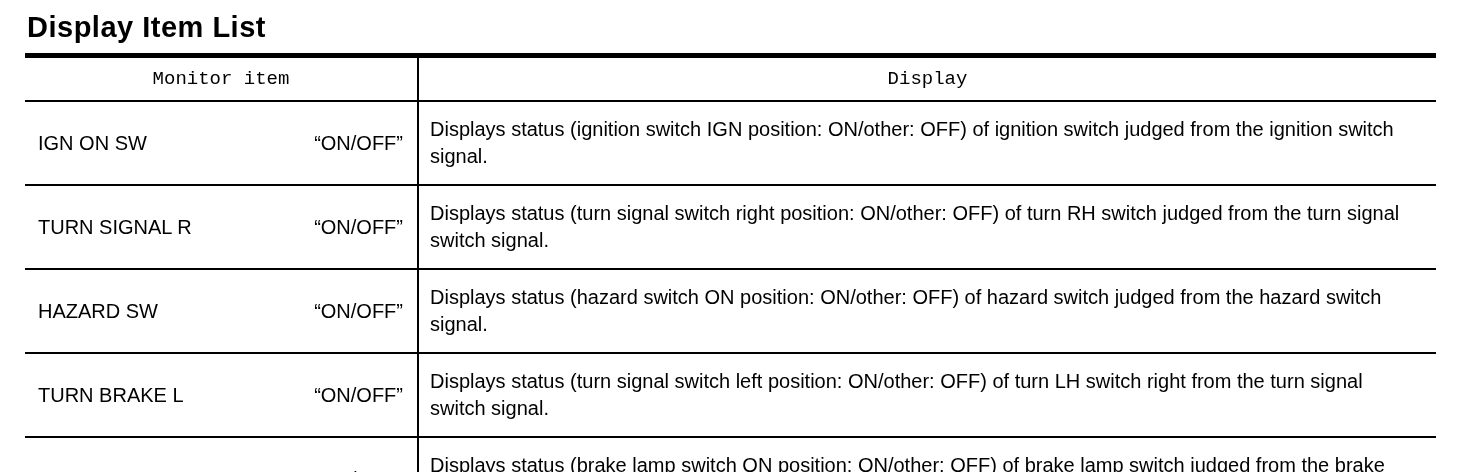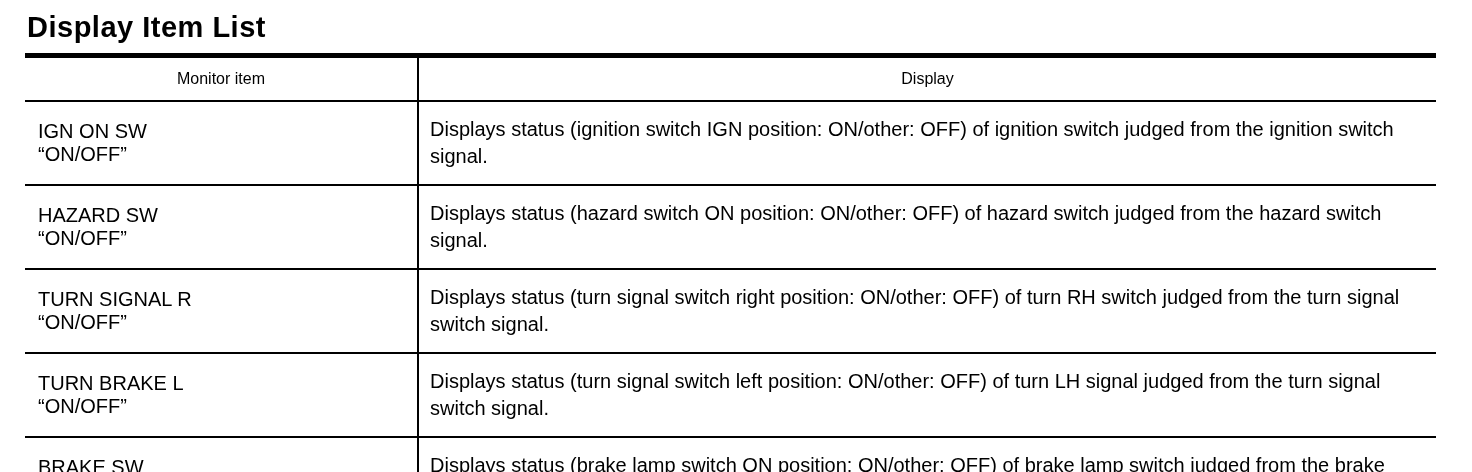--- a/index.html
+++ b/index.html
@@ -28,45 +28,45 @@
     table-layout: fixed;
     margin: 9px 0 0 25px;
     width: 1411px;
     border-top: 5px solid #000000;
     border-bottom: 5px solid #000000;
   }
   col.col-monitor { width: 393px; }
   col.col-contents { width: 1018px; }
   thead th {
     font-weight: normal;
-    font-size: 16px;
+    font-size: 19px;
     text-align: center;
     vertical-align: middle;
     height: 42px;
     padding: 0;
     border-bottom: 2px solid #000000;
+    font-family: Liberation Mono, monospace;
   }
   thead th.monitor-header { border-right: 2px solid #000000; }
   tbody td {
     font-size: 20px;
     vertical-align: middle;
     border-bottom: 2px solid #000000;
     height: 70px;
     padding: 0;
   }
   tbody tr:last-child td { border-bottom: none; }
   td.monitor-cell {
     border-right: 2px solid #000000;
   }
   .monitor-inner {
     display: flex;
     justify-content: space-between;
-    align-items: flex-start;
+    align-items: center;
     padding: 0 14px 0 13px;
-    flex-direction: column;
   }
   .item-name, .item-value { white-space: nowrap; }
   td.contents-cell {
     padding: 6px 18px 6px 11px;
     line-height: 27px;
     text-align: left;
   }
 </style>
 </head>
 <body>
@@ -91,45 +91,45 @@
         <span class="item-name">IGN ON SW</span>
         <span class="item-value">“ON/OFF”</span>
       </div>
     </td>
     <td class="contents-cell">Displays status (ignition switch IGN position: ON/other: OFF) of ignition switch judged from the ignition switch signal.</td>
   </tr>
 
   <tr>
     <td class="monitor-cell">
       <div class="monitor-inner">
+        <span class="item-name">TURN SIGNAL R</span>
+        <span class="item-value">“ON/OFF”</span>
+      </div>
+    </td>
+    <td class="contents-cell">Displays status (turn signal switch right position: ON/other: OFF) of turn RH switch judged from the turn signal switch signal.</td>
+  </tr>
+
+  <tr>
+    <td class="monitor-cell">
+      <div class="monitor-inner">
         <span class="item-name">HAZARD SW</span>
         <span class="item-value">“ON/OFF”</span>
       </div>
     </td>
     <td class="contents-cell">Displays status (hazard switch ON position: ON/other: OFF) of hazard switch judged from the hazard switch signal.</td>
   </tr>
 
   <tr>
     <td class="monitor-cell">
       <div class="monitor-inner">
-        <span class="item-name">TURN SIGNAL R</span>
-        <span class="item-value">“ON/OFF”</span>
-      </div>
-    </td>
-    <td class="contents-cell">Displays status (turn signal switch right position: ON/other: OFF) of turn RH switch judged from the turn signal switch signal.</td>
-  </tr>
-
-  <tr>
-    <td class="monitor-cell">
-      <div class="monitor-inner">
         <span class="item-name">TURN BRAKE L</span>
         <span class="item-value">“ON/OFF”</span>
       </div>
     </td>
-    <td class="contents-cell">Displays status (turn signal switch left position: ON/other: OFF) of turn LH signal judged from the turn signal switch signal.</td>
+    <td class="contents-cell">Displays status (turn signal switch left position: ON/other: OFF) of turn LH switch right from the turn signal switch signal.</td>
   </tr>
 
   <tr>
     <td class="monitor-cell">
       <div class="monitor-inner">
         <span class="item-name">BRAKE SW</span>
         <span class="item-value">“ON/OFF”</span>
       </div>
     </td>
     <td class="contents-cell">Displays status (brake lamp switch ON position: ON/other: OFF) of brake lamp switch judged from the brake lamp switch signal.</td>

